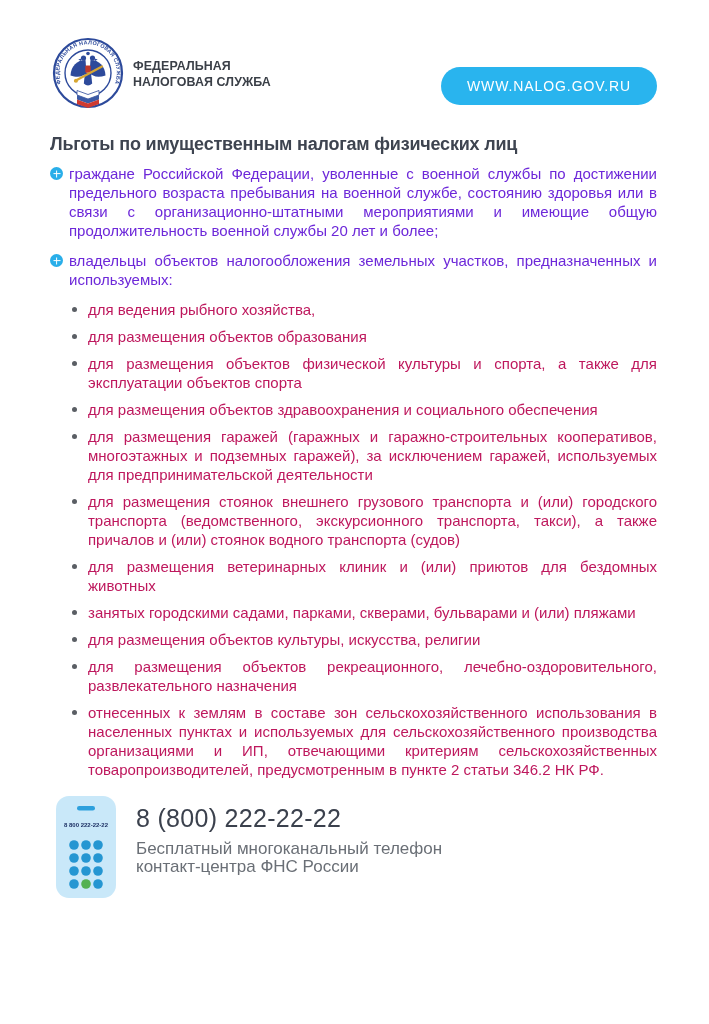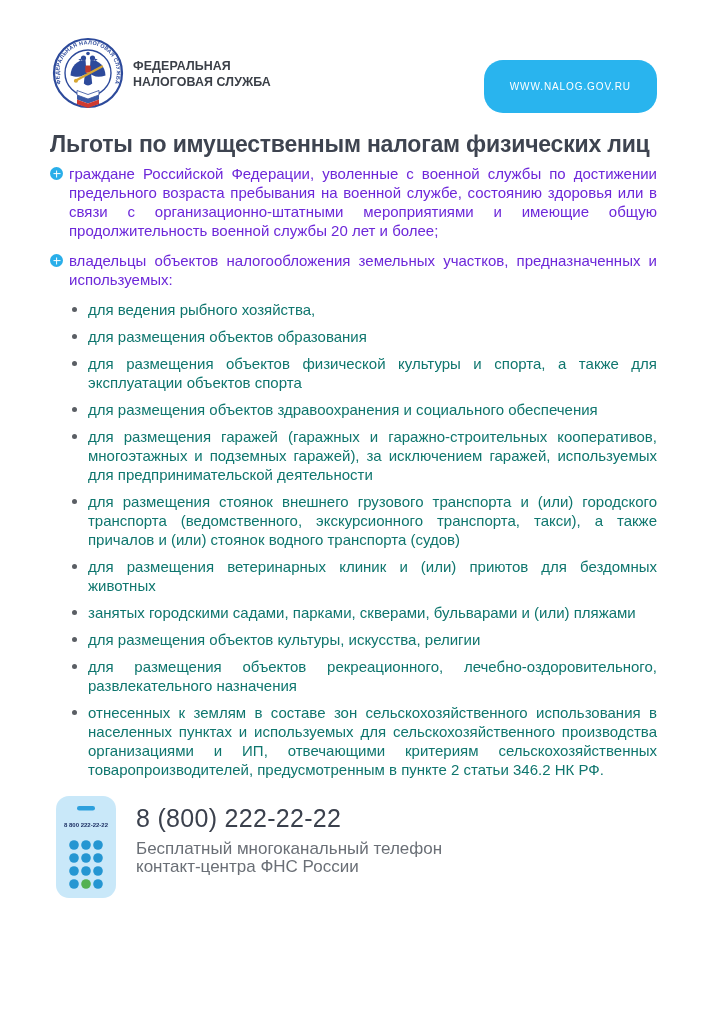--- a/index.html
+++ b/index.html
@@ -26,35 +26,35 @@
     text-transform: uppercase;
     letter-spacing: 0.1px;
     transform: scaleX(0.92);
     transform-origin: left center;
     white-space: nowrap;
   }
   .site-pill {
     margin-left: auto;
     background: #29b4ee;
     color: #ffffff;
-    height: 53px;
+    height: 38px;
     border-radius: 19px;
     display: flex;
     align-items: center;
     padding: 0 26px;
-    font-size: 10px;
+    font-size: 14px;
     letter-spacing: 0.9px;
     cursor: pointer;
     margin-top: 24px;
   }
 
   
   .title {
     margin: 17px 0 6px 0;
-    font-size: 23px;
+    font-size: 18px;
     line-height: 27px;
     font-weight: bold;
     color: #3e4450;
     letter-spacing: -0.2px;
   }
 
   
   .benefit-list { margin: 0; padding: 0; list-style: none; }
   .benefit-item { display: block; margin-bottom: 11px; }
   .benefit-row { display: flex; }
@@ -88,21 +88,21 @@
     width: 5px; height: 5px;
     border-radius: 50%;
     background: #5a5e64;
     flex: 0 0 auto;
     margin: 7px 11px 0 0;
   }
   .sub-text {
     margin: 0;
     font-size: 15px;
     line-height: 19px;
-    color: #0f766e;
+    color: #be185d;
     text-align: justify;
   }
 
   
   .footer { display: flex; align-items: flex-start; margin-top: 16px; margin-left: 5px; }
   .phone-svg { width: 62px; height: 104px; flex: 0 0 auto; }
   .contact-block { margin-left: 19px; padding-top: 9px; }
   .phone-number {
     font-size: 25px;
     font-weight: normal;

